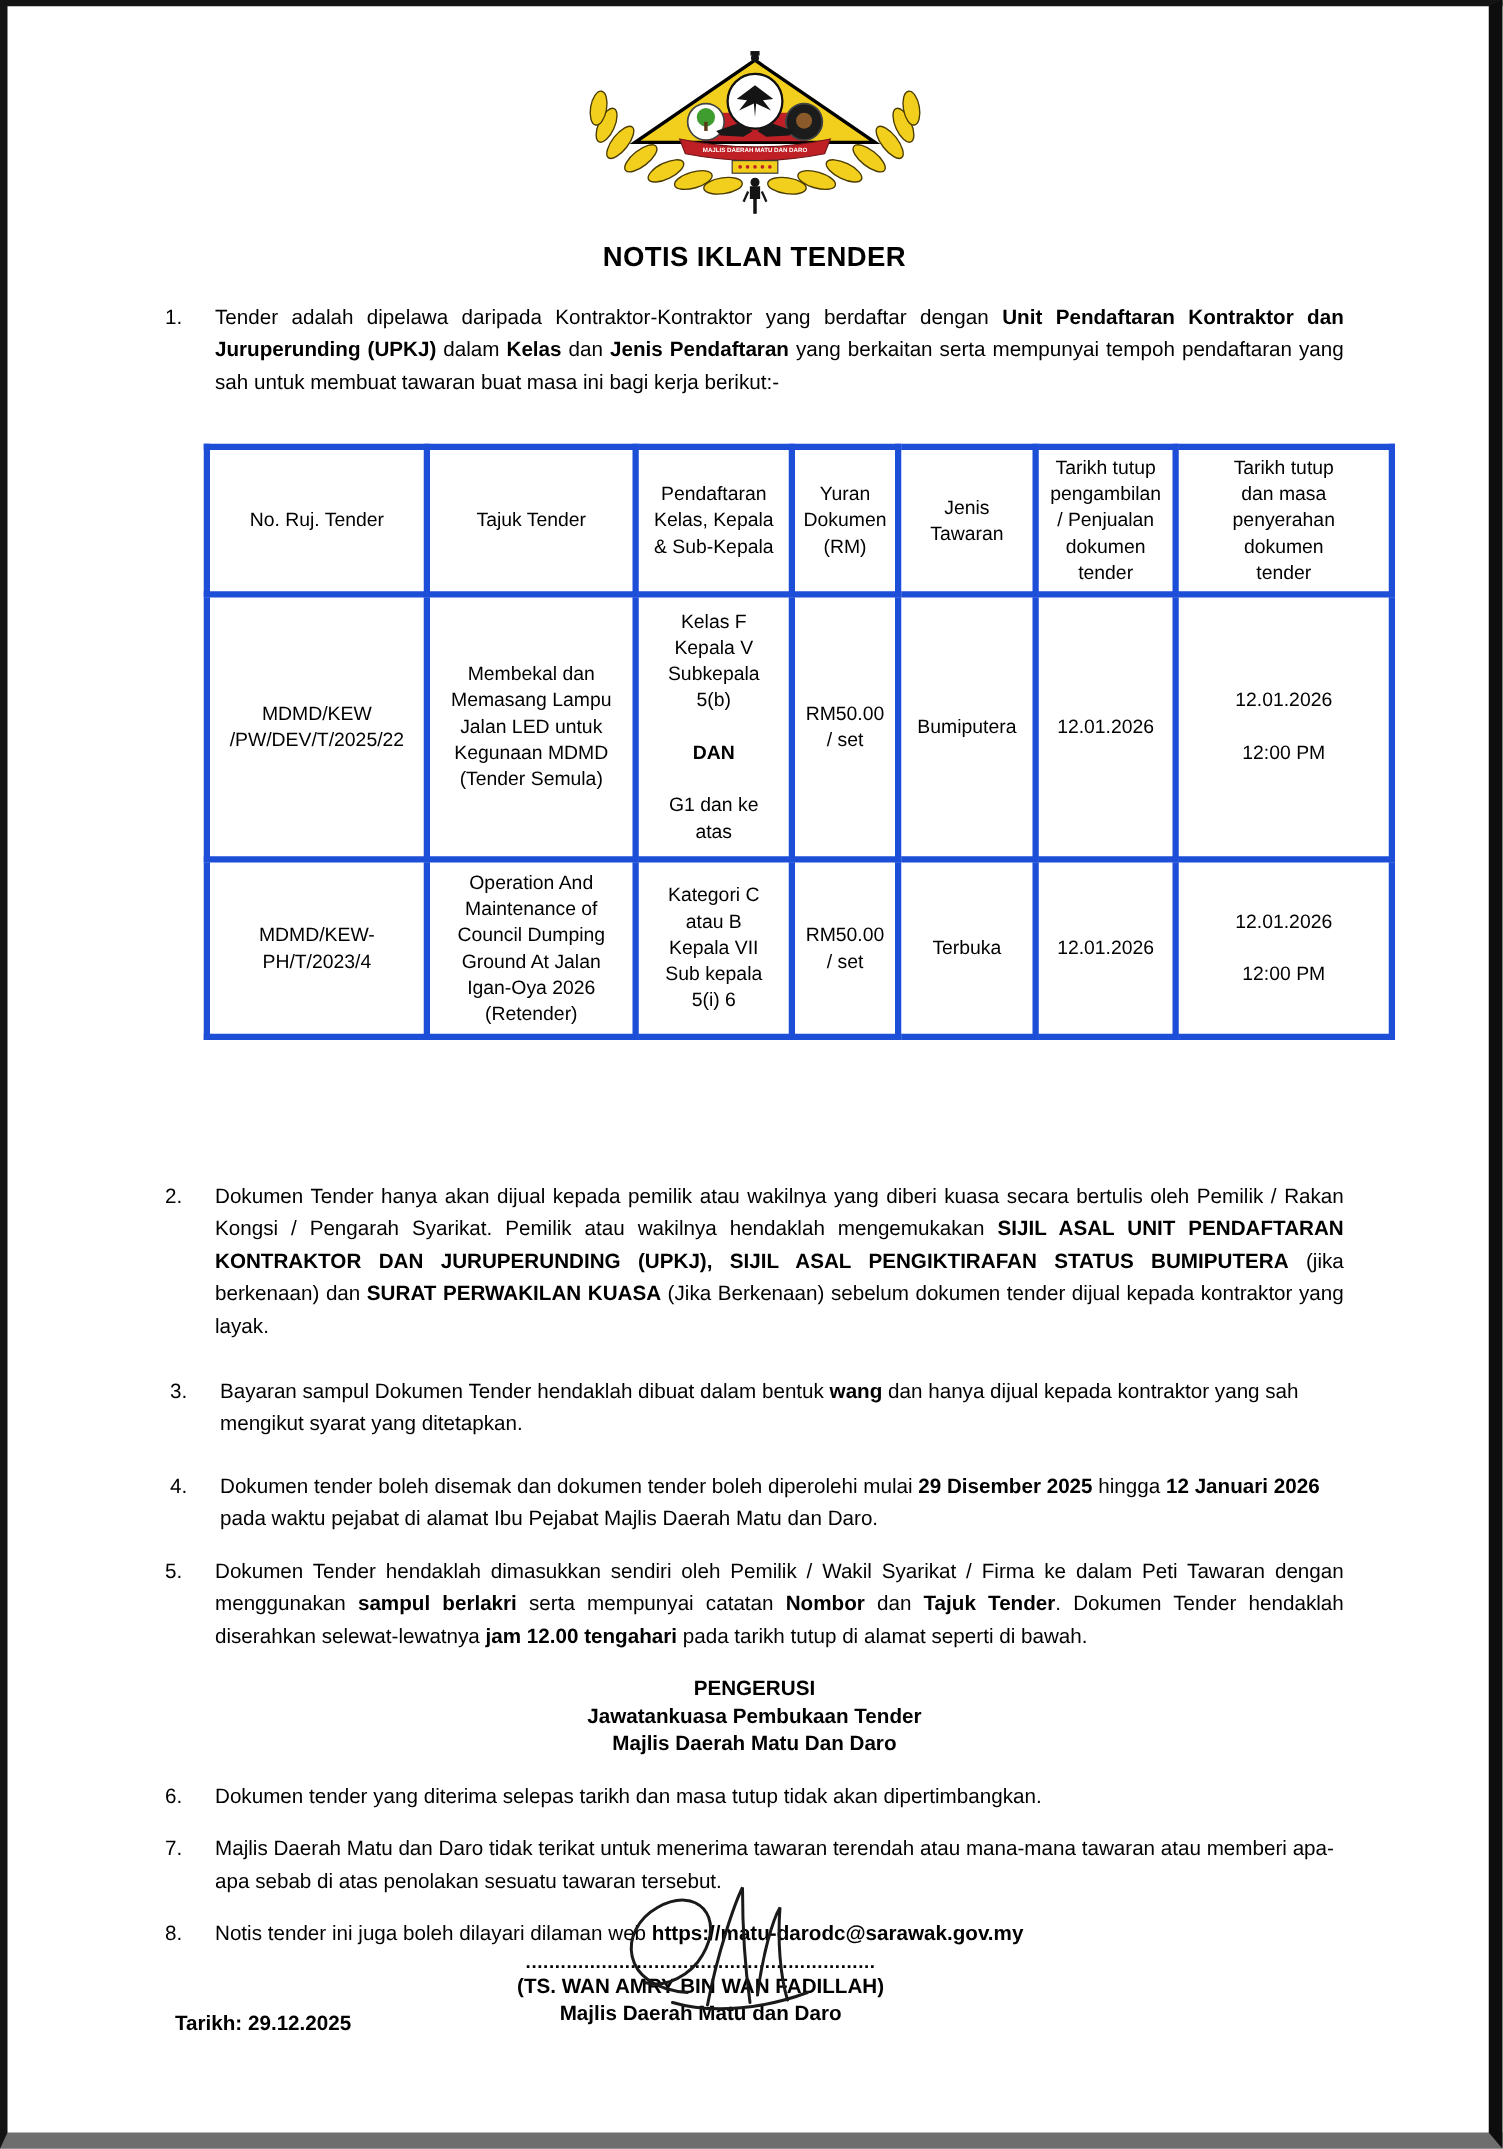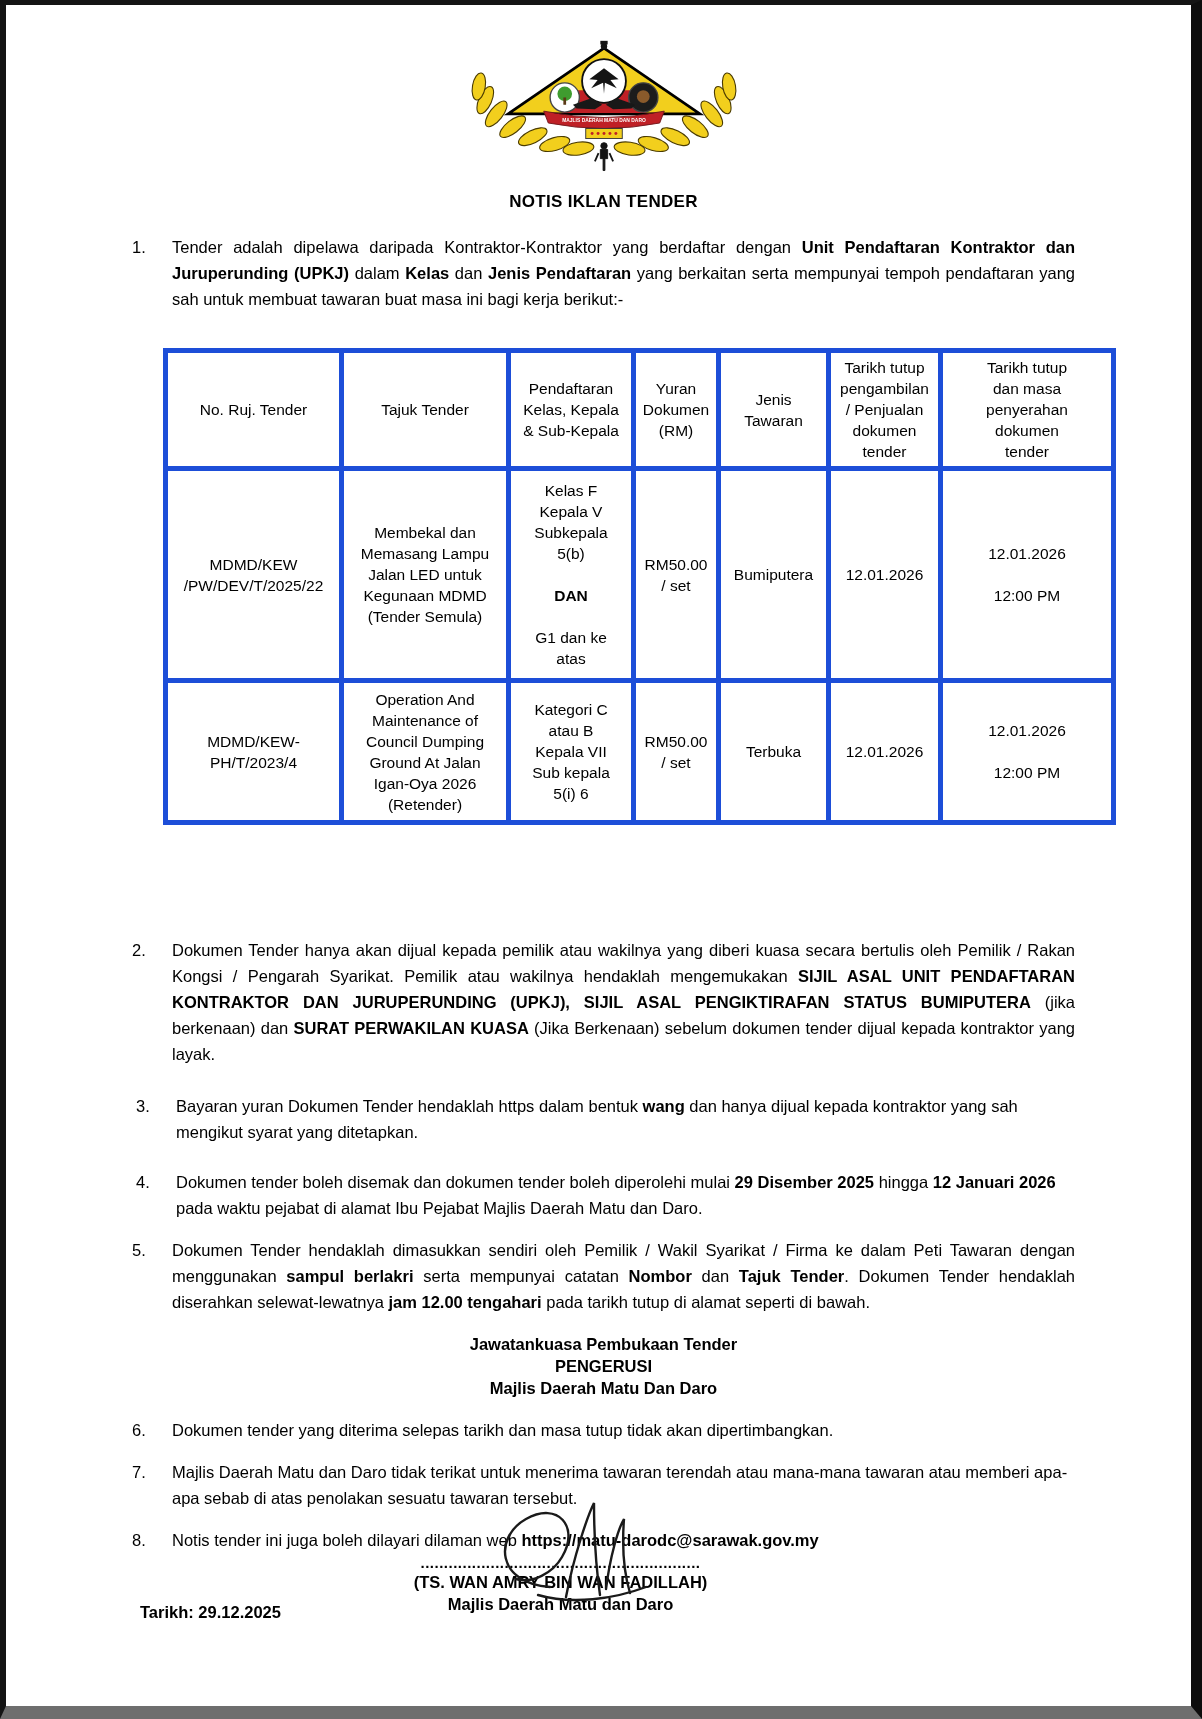--- a/index.html
+++ b/index.html
@@ -11,21 +11,21 @@
     border-left:6px solid #141414;
     border-right:11px solid #0d0d0d;
     border-bottom:13px solid #6e6e6e;
     font-family:"Liberation Sans", sans-serif;
     font-size:16.5px; color:#000;
     overflow:hidden;
   }
   .content { padding:34px 116px 0 126px; position:relative; }
 
   .logo-wrap { text-align:center; }
-  .doc-title { text-align:center; font-weight:bold; font-size:17px; margin-top:12px; letter-spacing:0.3px; }
+  .doc-title { text-align:center; font-weight:bold; font-size:22px; margin-top:12px; letter-spacing:0.3px; }
 
   .item { display:flex; line-height:26px; }
   .item .num { flex:0 0 40px; }
   .item .body { flex:1; }
   .justify .body { text-align:justify; }
   .i1 { margin-top:22px; }
   .i2 { margin-top:112px; }
   .i3 { margin-top:26px; }
   .i3 .num, .i4 .num { padding-left:4px; }
   .i4 { margin-top:24px; }
@@ -215,36 +215,36 @@
     </tbody>
   </table>
 
   <div class="item justify i2">
     <div class="num">2.</div>
     <div class="body"><span>Dokumen Tender hanya akan dijual kepada pemilik atau wakilnya yang diberi kuasa secara bertulis oleh Pemilik / Rakan Kongsi / Pengarah Syarikat. Pemilik atau wakilnya hendaklah mengemukakan </span><b>SIJIL ASAL UNIT PENDAFTARAN KONTRAKTOR DAN JURUPERUNDING (UPKJ), SIJIL ASAL PENGIKTIRAFAN STATUS BUMIPUTERA</b><span> (jika berkenaan) dan </span><b>SURAT PERWAKILAN KUASA</b><span> (Jika Berkenaan) sebelum dokumen tender dijual kepada kontraktor yang layak.</span></div>
   </div>
 
   <div class="item i3">
     <div class="num">3.</div>
-    <div class="body"><span>Bayaran yuran Dokumen Tender hendaklah https dalam bentuk </span><b>wang</b><span> dan hanya dijual kepada kontraktor yang sah mengikut syarat yang ditetapkan.</span></div>
+    <div class="body"><span>Bayaran sampul Dokumen Tender hendaklah dibuat dalam bentuk </span><b>wang</b><span> dan hanya dijual kepada kontraktor yang sah mengikut syarat yang ditetapkan.</span></div>
   </div>
 
   <div class="item i4">
     <div class="num">4.</div>
     <div class="body"><span>Dokumen tender boleh disemak dan dokumen tender boleh diperolehi mulai </span><b>29 Disember 2025</b><span> hingga </span><b>12 Januari 2026</b><span> pada waktu pejabat di alamat Ibu Pejabat Majlis Daerah Matu dan Daro.</span></div>
   </div>
 
   <div class="item justify i5">
     <div class="num">5.</div>
     <div class="body"><span>Dokumen Tender hendaklah dimasukkan sendiri oleh Pemilik / Wakil Syarikat / Firma ke dalam Peti Tawaran dengan menggunakan </span><b>sampul berlakri</b><span> serta mempunyai catatan </span><b>Nombor</b><span> dan </span><b>Tajuk Tender</b><span>. Dokumen Tender hendaklah diserahkan selewat-lewatnya </span><b>jam 12.00 tengahari</b><span> pada tarikh tutup di alamat seperti di bawah.</span></div>
   </div>
 
   <div class="pengerusi">
+    <div>PENGERUSI</div>
     <div>Jawatankuasa Pembukaan Tender</div>
-    <div>PENGERUSI</div>
     <div>Majlis Daerah Matu Dan Daro</div>
   </div>
 
   <div class="item i6">
     <div class="num">6.</div>
     <div class="body"><span>Dokumen tender yang diterima selepas tarikh dan masa tutup tidak akan dipertimbangkan.</span></div>
   </div>
 
   <div class="item i7">
     <div class="num">7.</div>

